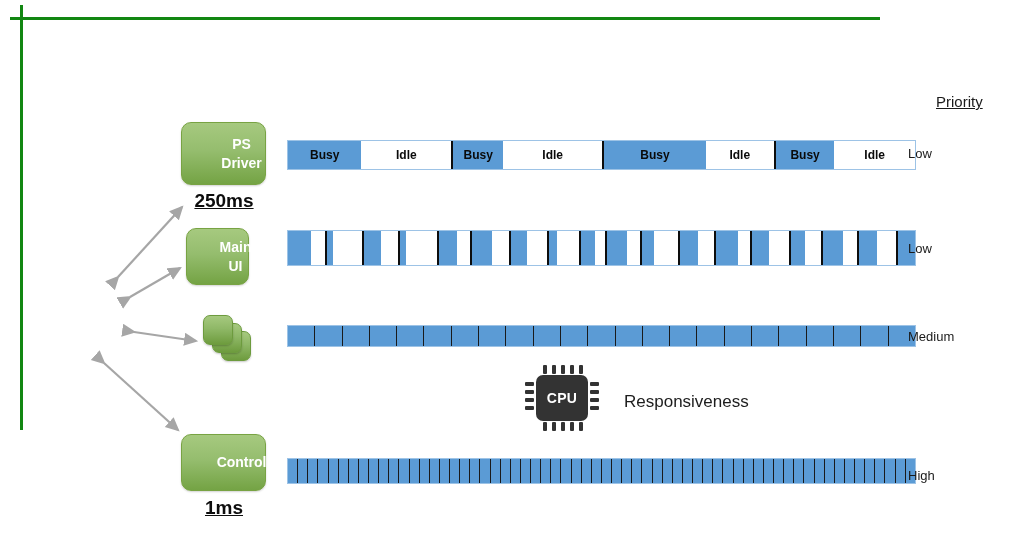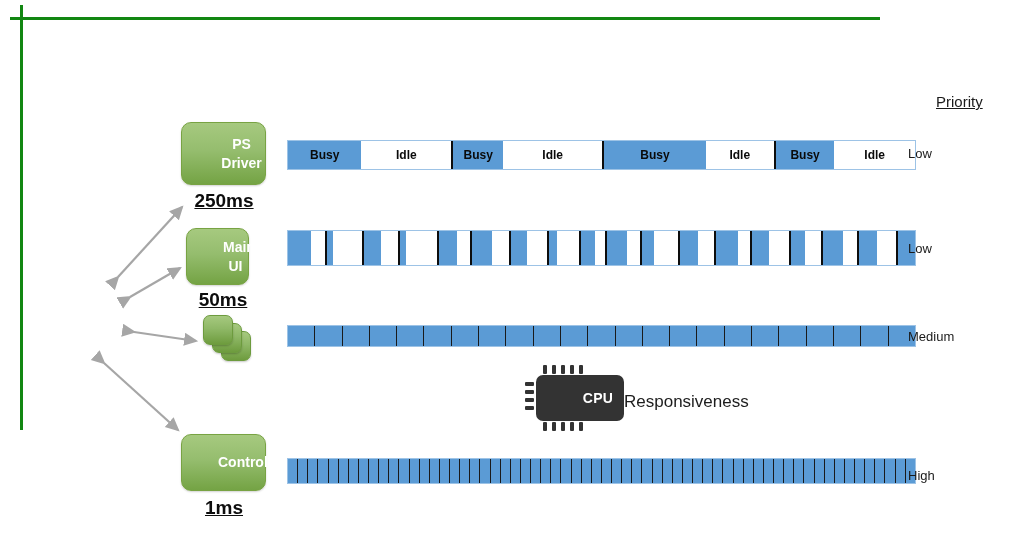--- a/index.html
+++ b/index.html
@@ -71,20 +71,21 @@
   
   .task-box {
     position: absolute;
     border-radius: 10px;
     box-sizing: border-box;
     background: linear-gradient(to bottom, #a6c97f 0%, #95bd6e 45%, #74a344 100%);
     border: 1px solid #7ba košile;
     border: 1px solid #78a343;
     display: flex;
     flex-direction: column;
+    align-items: center;
     justify-content: center;
     color: #ffffff;
     font-weight: bold;
     font-size: 14px;
     line-height: 19px;
     text-align: center;
     box-shadow: 0 1px 2px rgba(0,0,0,0.18);
     padding-left: 36px;
   }
   .ms-label {
@@ -188,21 +189,20 @@
     height: 46px;
     background: #333333;
     border-radius: 7px;
     display: flex;
     align-items: center;
     justify-content: center;
     color: #ffffff;
     font-size: 14px;
     font-weight: bold;
     letter-spacing: 0.3px;
-    padding-left: 36px;
   }
   .pin {
     position: absolute;
     background: #333333;
   }
   .pin-top, .pin-bot { width: 4px; height: 9px; border-radius: 1px; }
   .pin-left, .pin-right { width: 9px; height: 4px; border-radius: 1px; }
 
   .multithreading {
     position: absolute;
@@ -245,21 +245,20 @@
   <div class="task-box" style="left:181px; top:122px; width:85px; height:63px;">
     <span>PS</span>
     <span>Driver</span>
   </div>
   <div class="ms-label" style="left:164px; top:190px;">250ms</div>
 
   <div class="task-box" style="left:186px; top:228px; width:63px; height:57px;">
     <span>Main</span>
     <span>UI</span>
   </div>
-  <div class="ms-label" style="left:163px; top:289px;">50ms</div>
 
   <div class="threads-icon">
     <div class="sq sq3"></div>
     <div class="sq sq2"></div>
     <div class="sq sq1"></div>
   </div>
 
   <div class="task-box" style="left:181px; top:434px; width:85px; height:57px;">
     <span>Control</span>
   </div>

